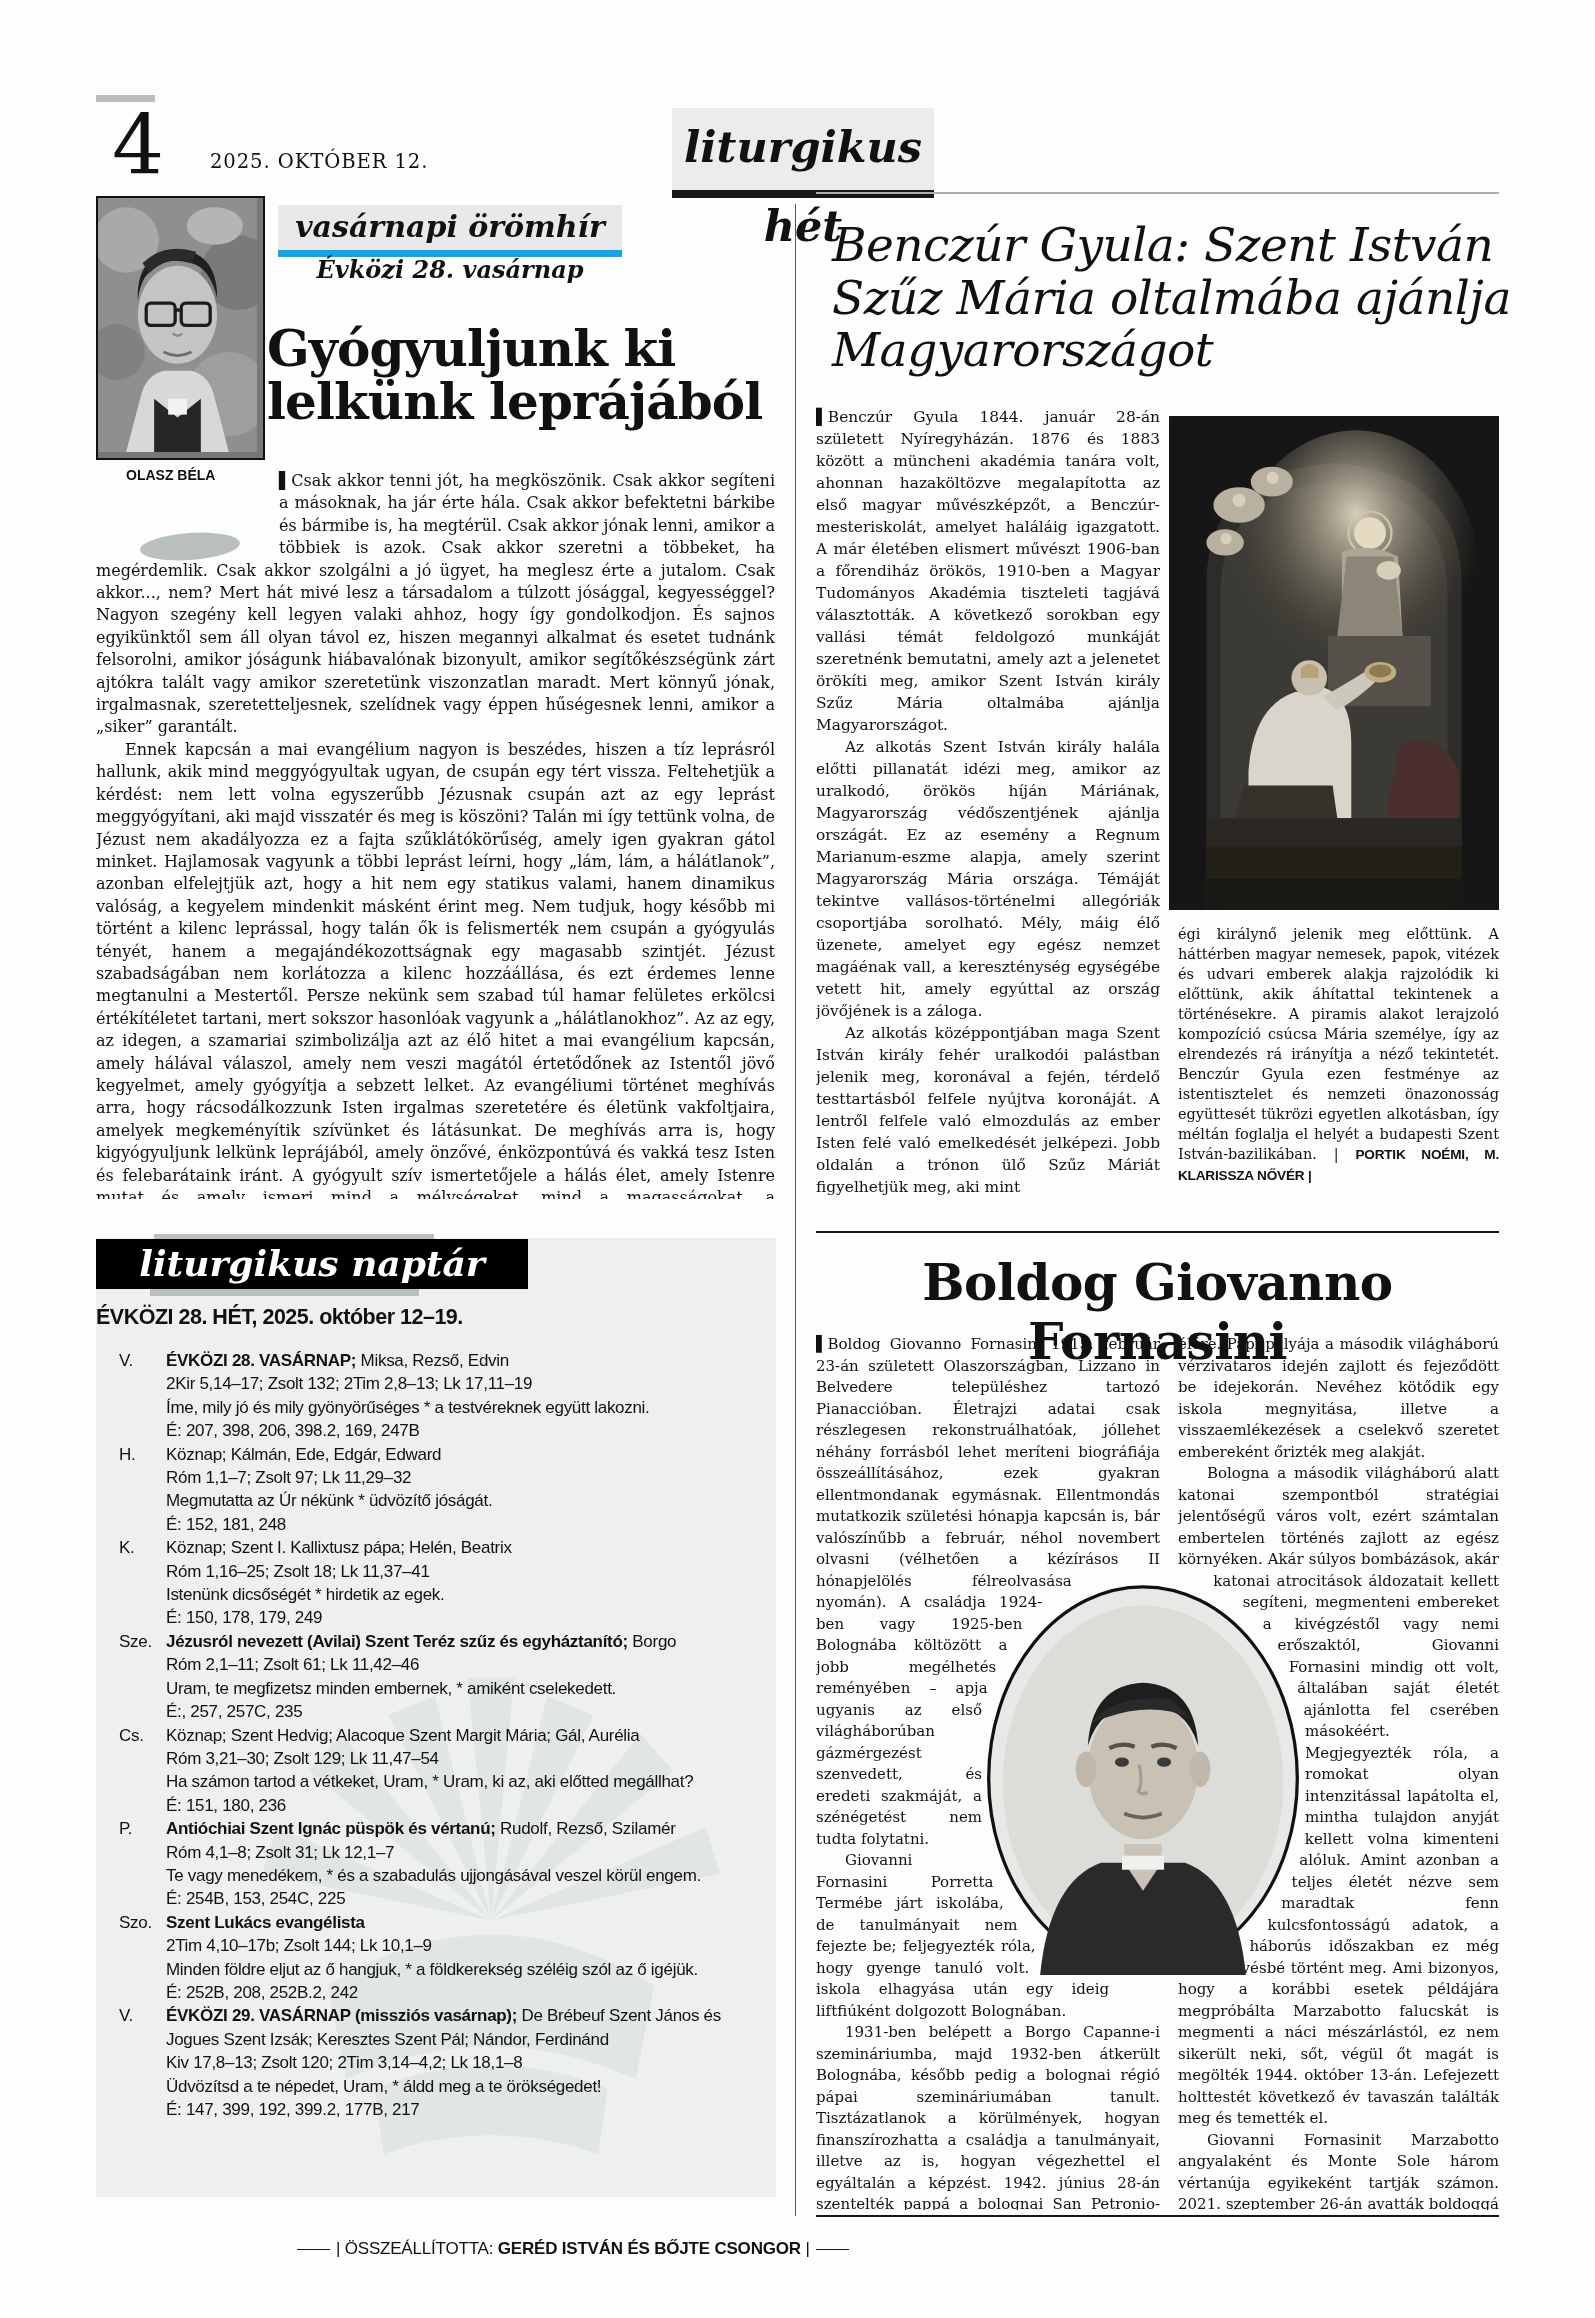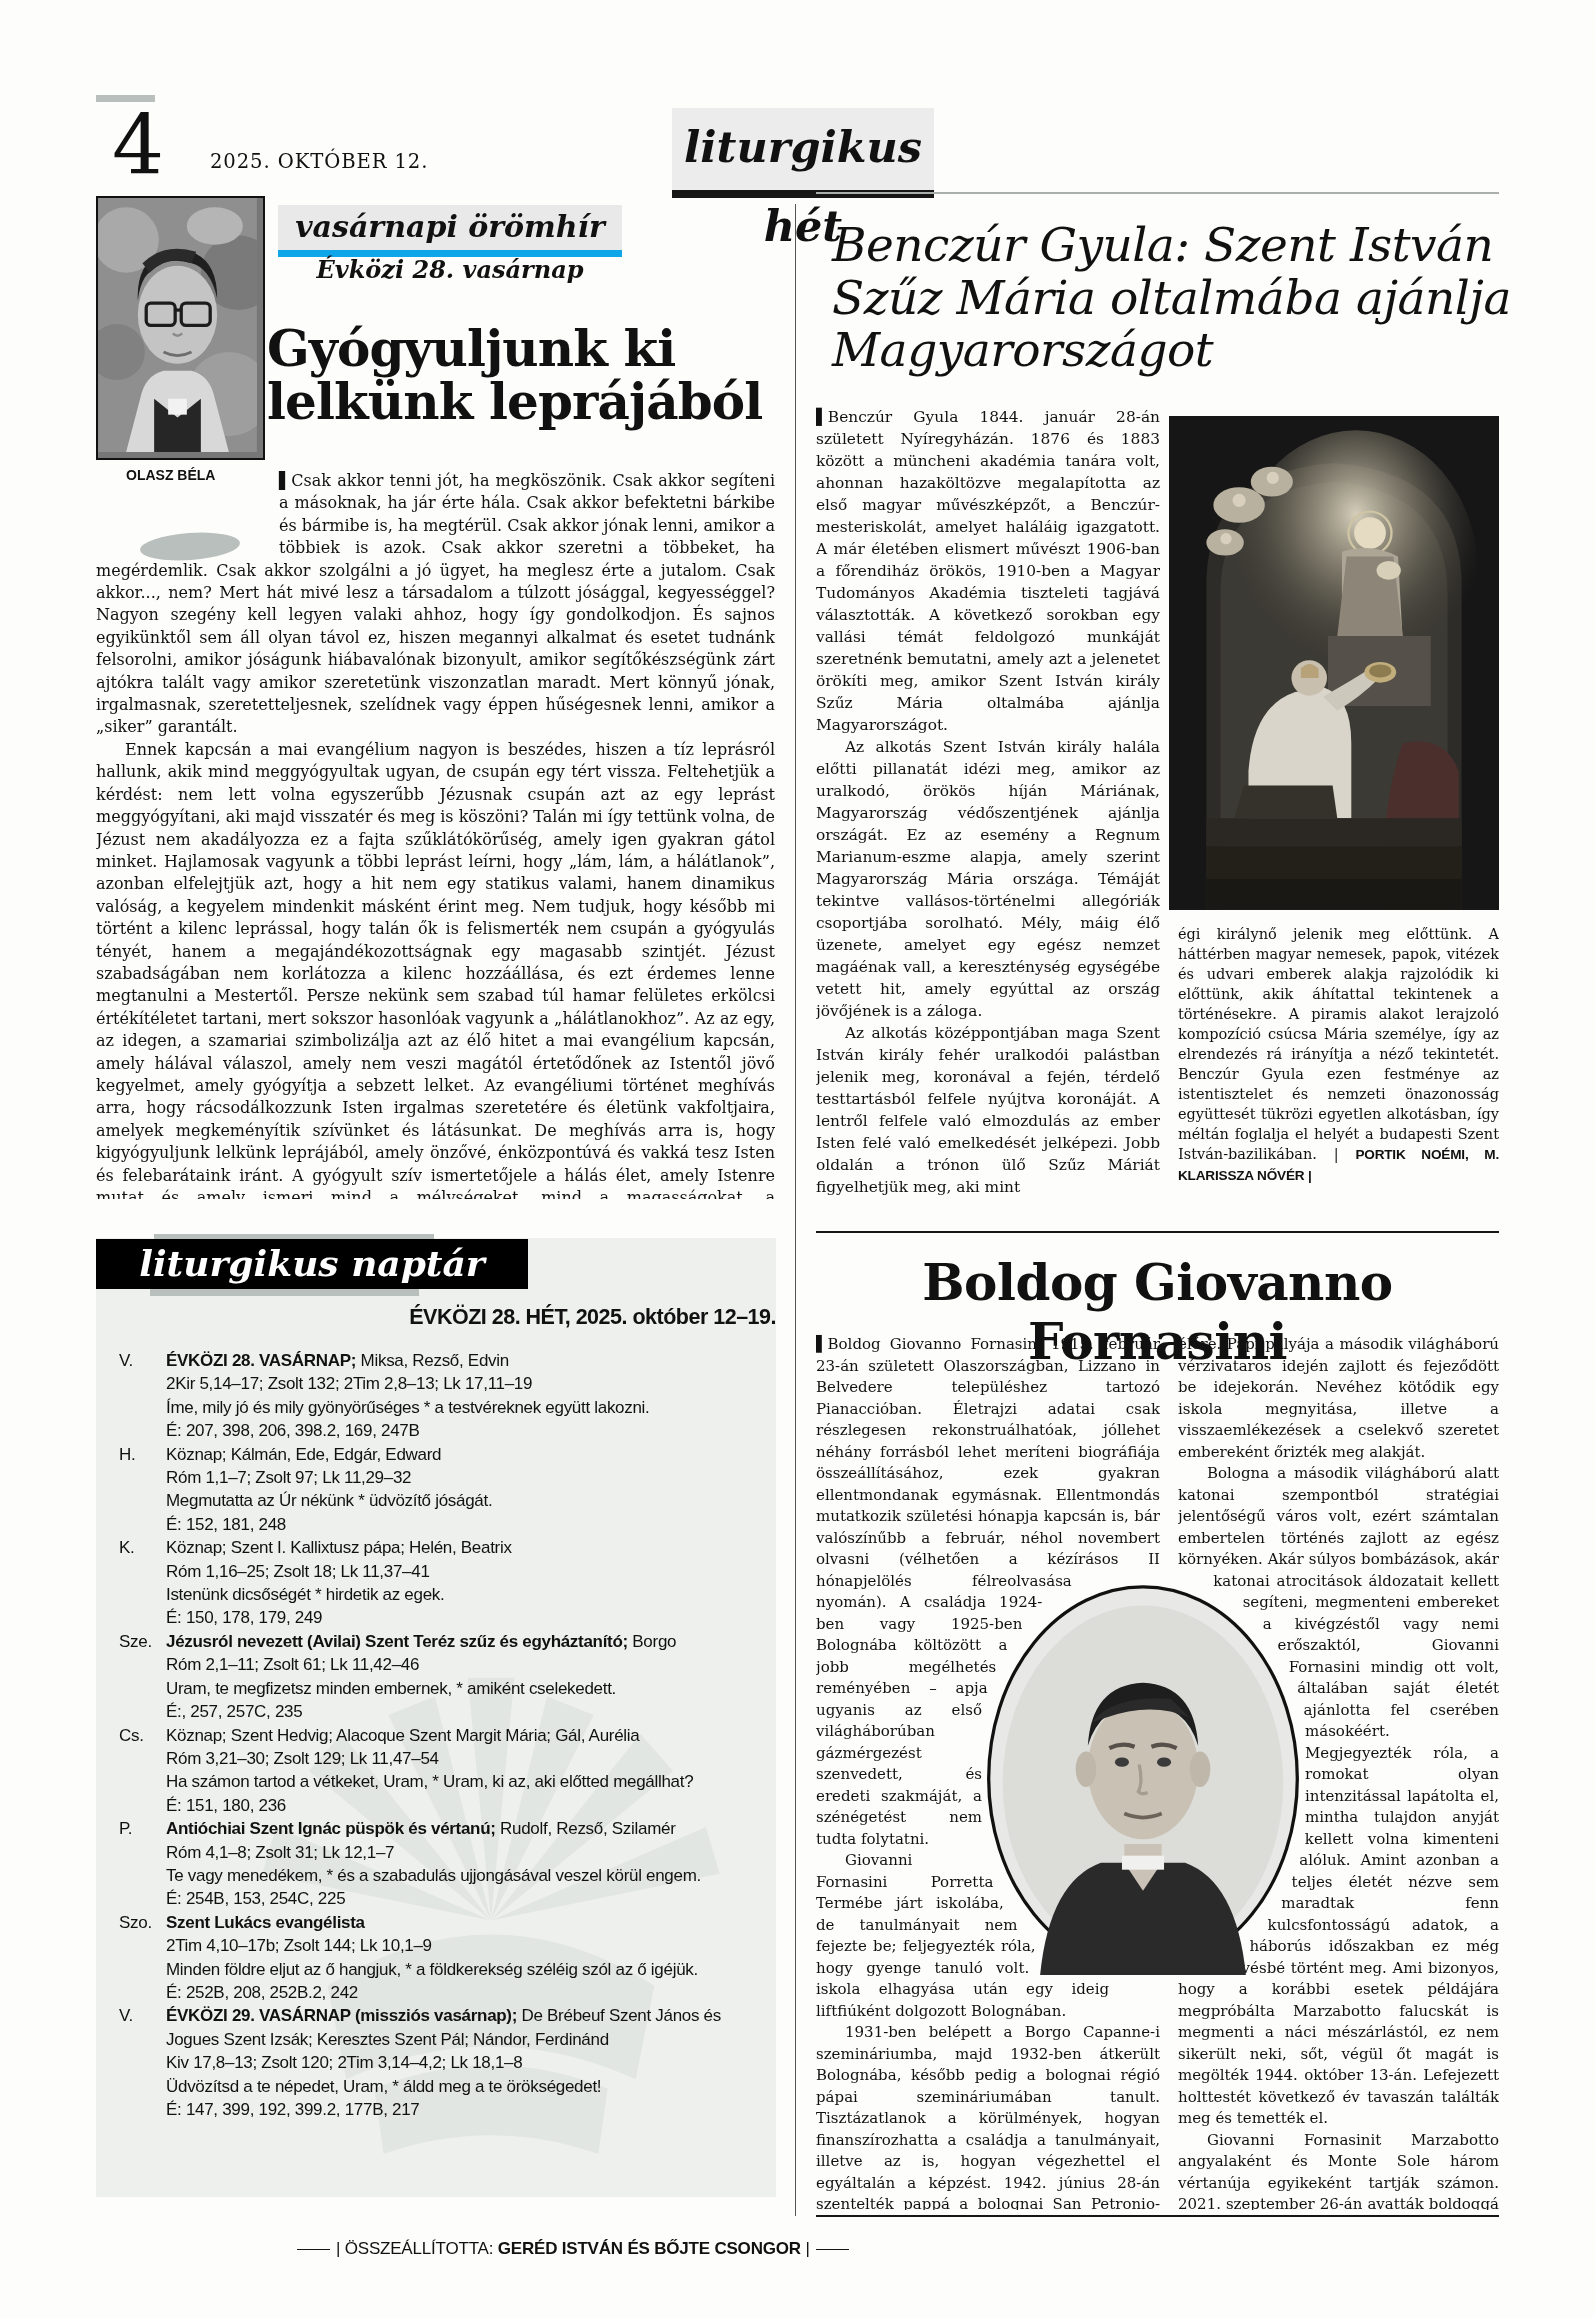--- a/index.html
+++ b/index.html
@@ -49,21 +49,21 @@
   #portrait{left:984px;top:1582px;width:318px;height:393px;}
   
   .p{margin:0;}
   .p.ind{text-indent:29px;}
   
   #calbg{left:96px;top:1238px;width:680px;height:959px;background:#eef0ee;}
   #calblack{left:96px;top:1239px;width:432px;height:50px;background:#000000;text-align:center;
       font-style:italic;font-weight:bold;font-size:36px;line-height:49px;color:#fff;}
   #calgray1{left:154px;top:1234px;width:280px;height:6.5px;}
   #calgray2{left:150px;top:1289px;width:269px;height:6.5px;}
-  #calweek{left:96px;top:1305px;width:680px;text-align:right;font-family:"Liberation Sans",sans-serif;
+  #calweek{left:96px;top:1305px;width:680px;text-align:left;font-family:"Liberation Sans",sans-serif;
       font-weight:bold;font-size:21.5px;letter-spacing:-0.5px;}
   #calentries{left:119px;top:1349px;width:650px;height:841px;overflow:hidden;
       font-family:"Liberation Sans",sans-serif;font-size:17px;line-height:23.4px;letter-spacing:-0.3px;}
   .entry{position:relative;padding-left:47px;}
   .entry .day{position:absolute;left:0;top:0;}
   .entry .tb{font-weight:bold;}
   #watermark{left:234px;top:1659px;width:514px;height:537px;opacity:1;}
   
   #footer{left:290px;top:2239px;width:561px;text-align:center;font-family:"Liberation Sans",sans-serif;
       font-size:17px;letter-spacing:-0.2px;white-space:nowrap;}

